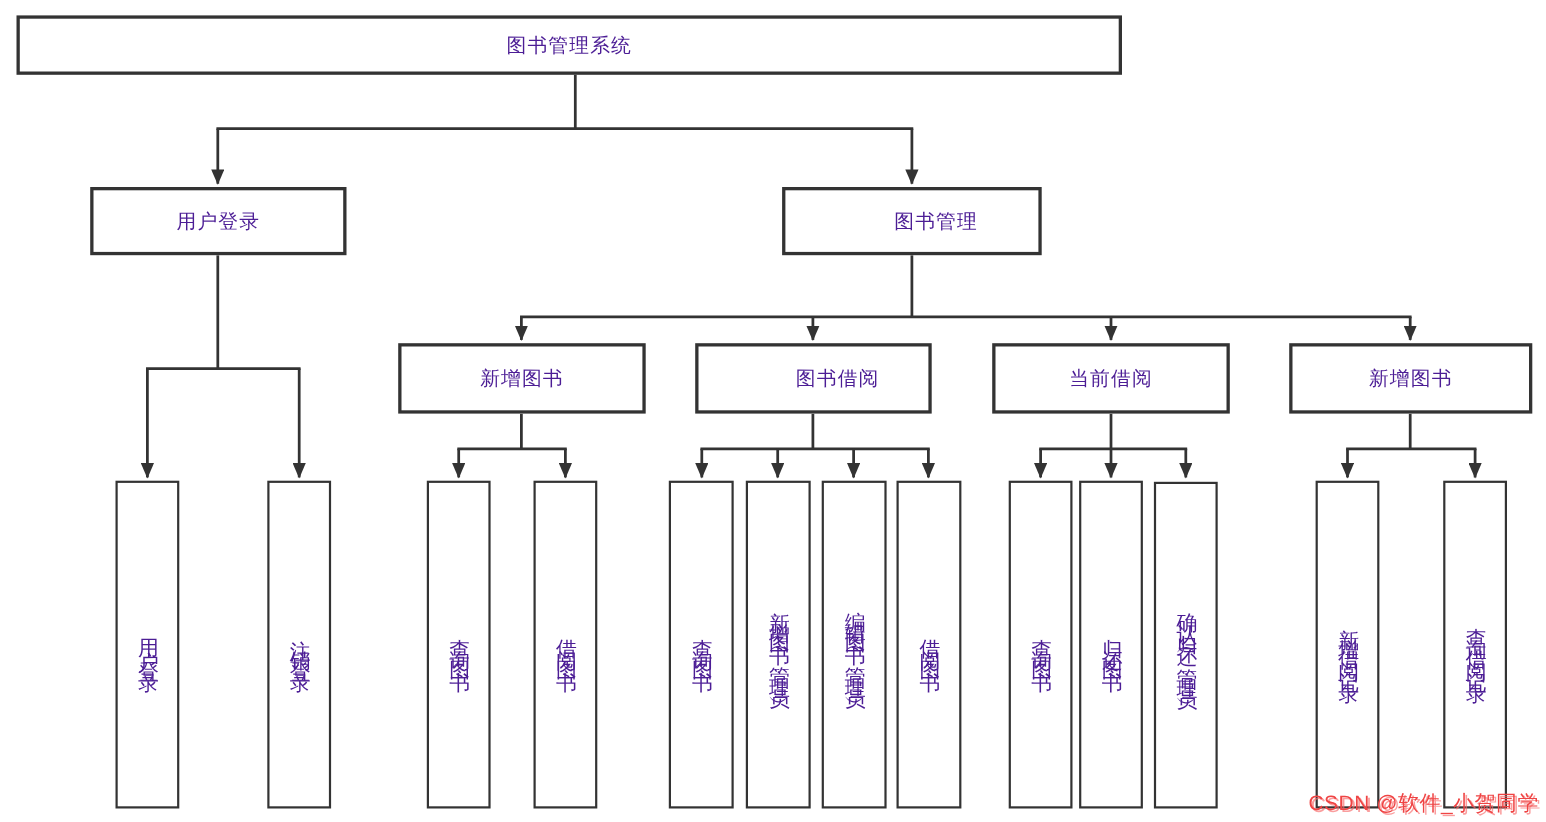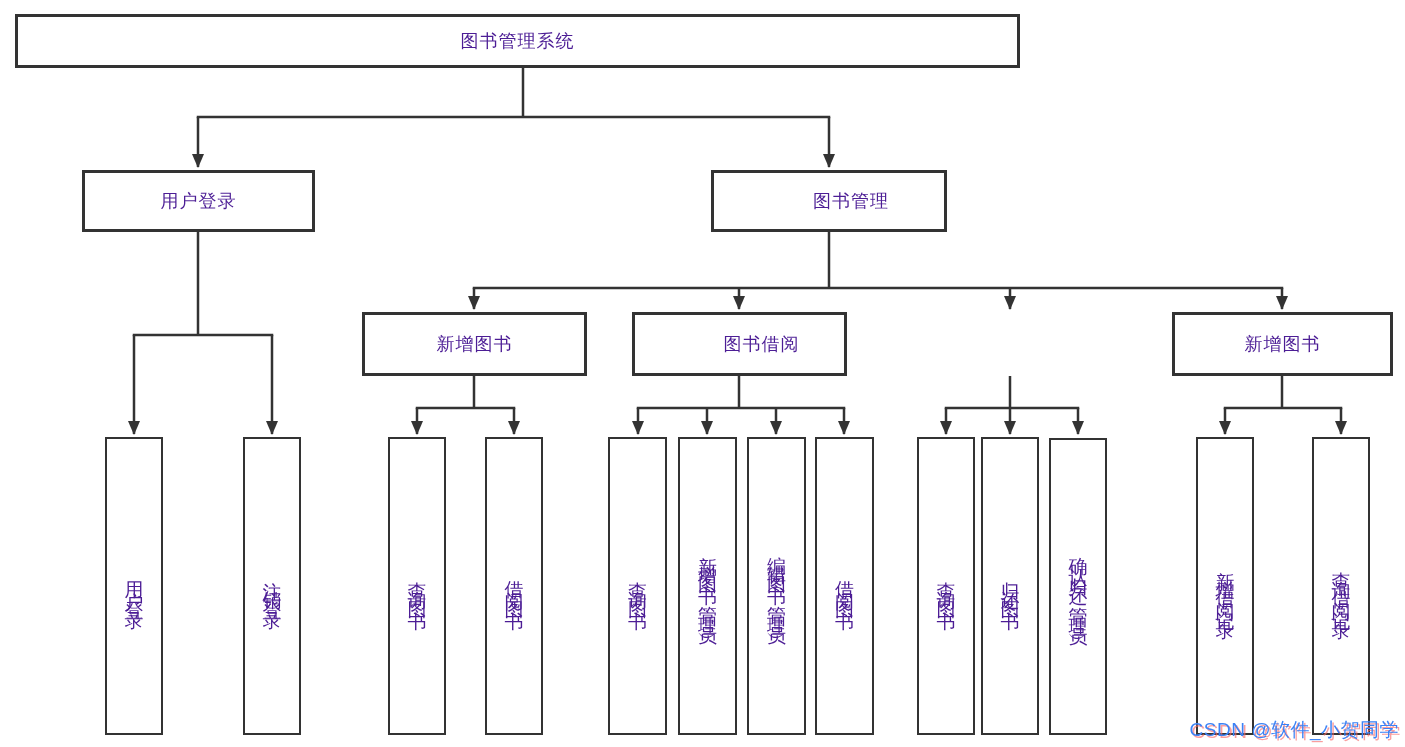--- a/index.html
+++ b/index.html
@@ -13,21 +13,21 @@
     border:3px solid #333333;display:flex;align-items:center;justify-content:center;
     color:#4c1d95;font-size:18px;letter-spacing:1px;z-index:2;
   }
   .leaf{
     border-width:2.5px;
     writing-mode:vertical-rl;text-orientation:mixed;
     font-size:19px;letter-spacing:10px;
   }
   .watermark{
     position:absolute;right:6px;bottom:4px;z-index:3;
-    font-size:19px;color:#3b82f6;letter-spacing:0.5px;
+    font-size:19px;color:#ef4444;letter-spacing:0.5px;
     text-shadow:2px 2px 0 rgba(248,106,106,0.65);
     text-align:right;
   }
 </style>
 </head>
 <body>
 
 <div class="canvas">
 
   <svg class="connector-layer" width="1405" height="747" viewBox="0 0 1405 747" xmlns="http://www.w3.org/2000/svg">
@@ -80,20 +80,21 @@
     </g>
   </svg>
 
   <div class="box" style="left:15px;top:14px;width:1005px;height:54px;">图书管理系统</div>
 
   <div class="box" style="left:82px;top:170px;width:233px;height:62px;">用户登录</div>
   <div class="box" style="left:711px;top:170px;width:236px;height:62px;padding-left:44px;">图书管理</div>
 
   <div class="box" style="left:362px;top:312px;width:225px;height:64px;">新增图书</div>
   <div class="box" style="left:632px;top:312px;width:215px;height:64px;padding-left:44px;">图书借阅</div>
+  <div class="box" style="left:902px;top:312px;width:216px;height:64px;">当前借阅</div>
   <div class="box" style="left:1172px;top:312px;width:221px;height:64px;">新增图书</div>
 
   <div class="box leaf" style="left:105px;top:437px;width:58px;height:298px;">用户登录</div>
   <div class="box leaf" style="left:243px;top:437px;width:58px;height:298px;">注销登录</div>
 
   <div class="box leaf" style="left:388px;top:437px;width:58px;height:298px;">查询图书</div>
   <div class="box leaf" style="left:485px;top:437px;width:58px;height:298px;">借阅图书</div>
 
   <div class="box leaf" style="left:608px;top:437px;width:59px;height:298px;">查询图书</div>
   <div class="box leaf" style="left:678px;top:437px;width:59px;height:298px;">新增图书（管理员）</div>

